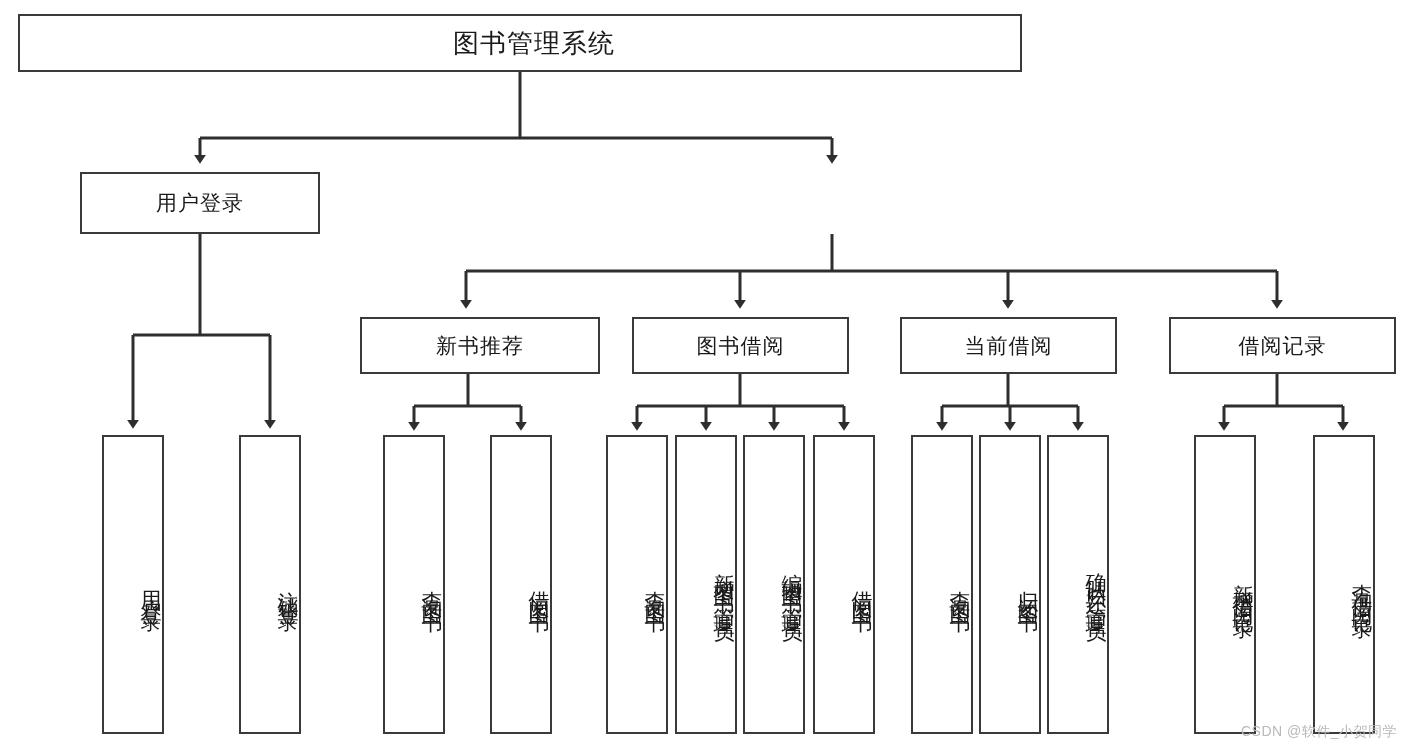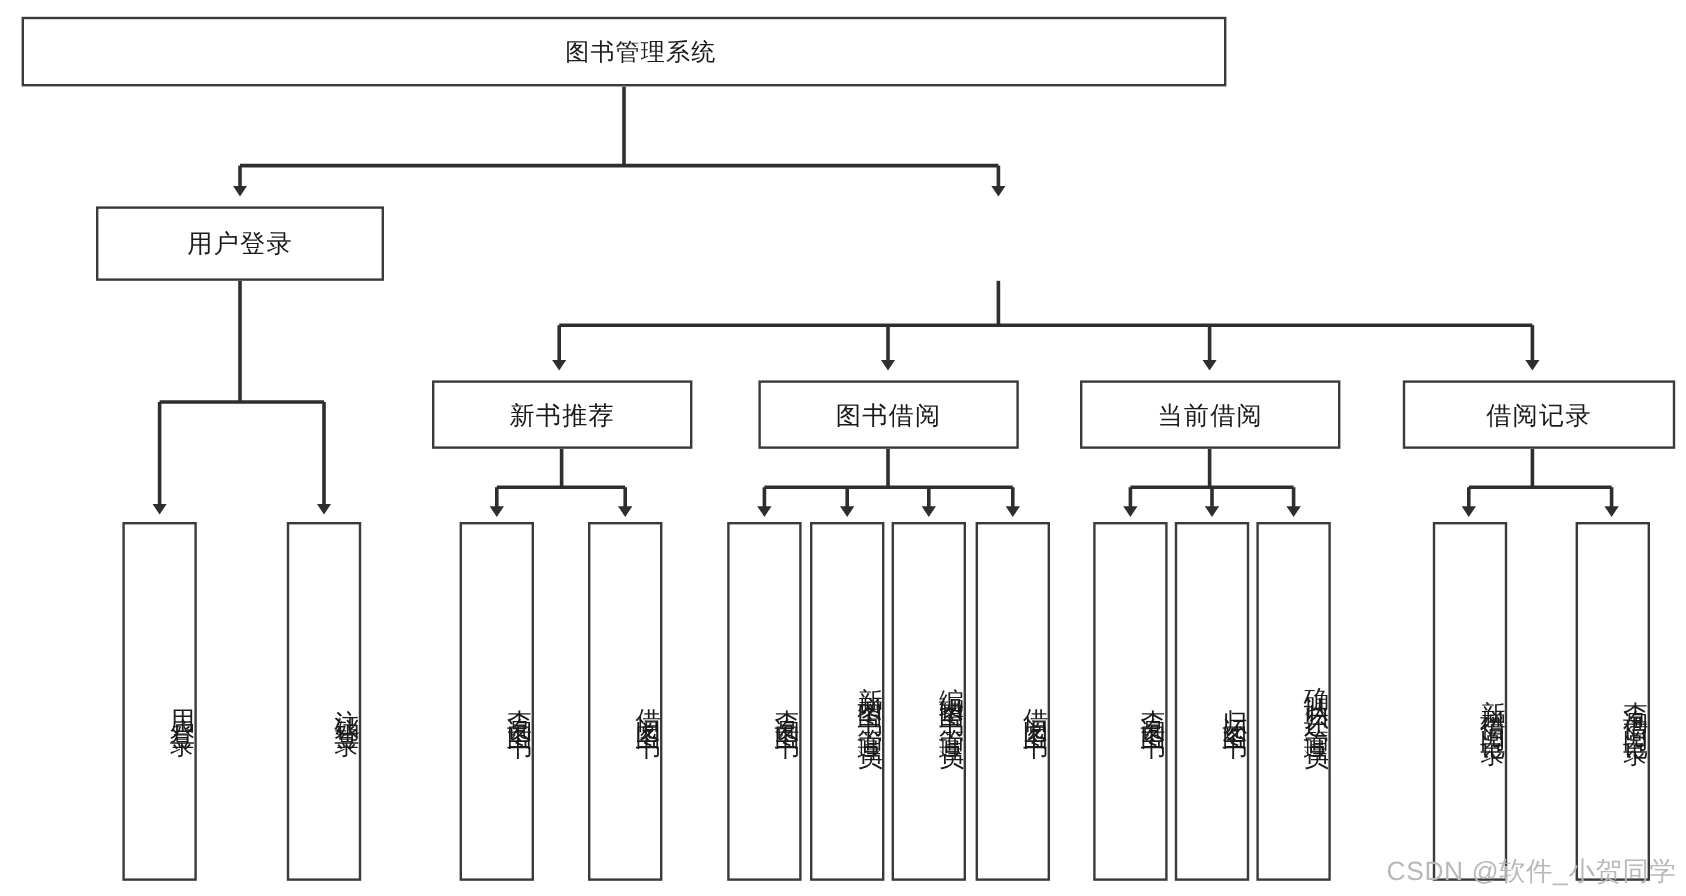--- a/index.html
+++ b/index.html
@@ -34,21 +34,21 @@
     align-items: center;
     justify-content: center;
     color: #1a1a1a;
   }
   .node-h {
     font-size: 21px;
     letter-spacing: 1px;
     white-space: nowrap;
   }
   .node-root {
-    font-size: 20px;
+    font-size: 26px;
     padding-left: 28px;
   }
   .node-v {
     
     writing-mode: vertical-rl;
     text-orientation: upright;
     align-items: flex-start;
     justify-content: center;
     padding-top: 6px;
     font-size: 21px;
@@ -58,21 +58,21 @@
   .node-v .vtext {
     writing-mode: vertical-rl;
     text-orientation: upright;
     display: block;
     text-align: center;
   }
   .watermark {
     position: absolute;
     right: 8px;
     bottom: 6px;
-    font-size: 22px;
+    font-size: 14px;
     color: #b9b9b9;
     white-space: nowrap;
     letter-spacing: 0.5px;
   }
 </style>
 </head>
 <body>
 
 <div id="diagram-root">
 
@@ -124,21 +124,21 @@
       <path d="M1224,406 L1224,424" marker-end="url(#arrow)"></path>
       <path d="M1343,406 L1343,424" marker-end="url(#arrow)"></path>
     </g>
   </svg>
 
   <div class="node node-h node-root" style="left:18px; top:14px; width:1004px; height:58px;">图书管理系统</div>
 
   <div class="node node-h" style="left:80px; top:172px; width:240px; height:62px;">用户登录</div>
 
 
-  <div class="node node-h" style="left:360px; top:317px; width:217px; height:57px;">新书推荐</div>
+  <div class="node node-h" style="left:360px; top:317px; width:240px; height:57px;">新书推荐</div>
 
   <div class="node node-h" style="left:900px; top:317px; width:217px; height:57px;">当前借阅</div>
 
   <div class="node node-h" style="left:632px; top:317px; width:217px; height:57px;">图书借阅</div>
 
   <div class="node node-h" style="left:1169px; top:317px; width:227px; height:57px;">借阅记录</div>
 
   <div class="node node-v" style="left:102px; top:435px; width:62px; height:299px;">
     <span class="vtext">用户登录</span>
   </div>

